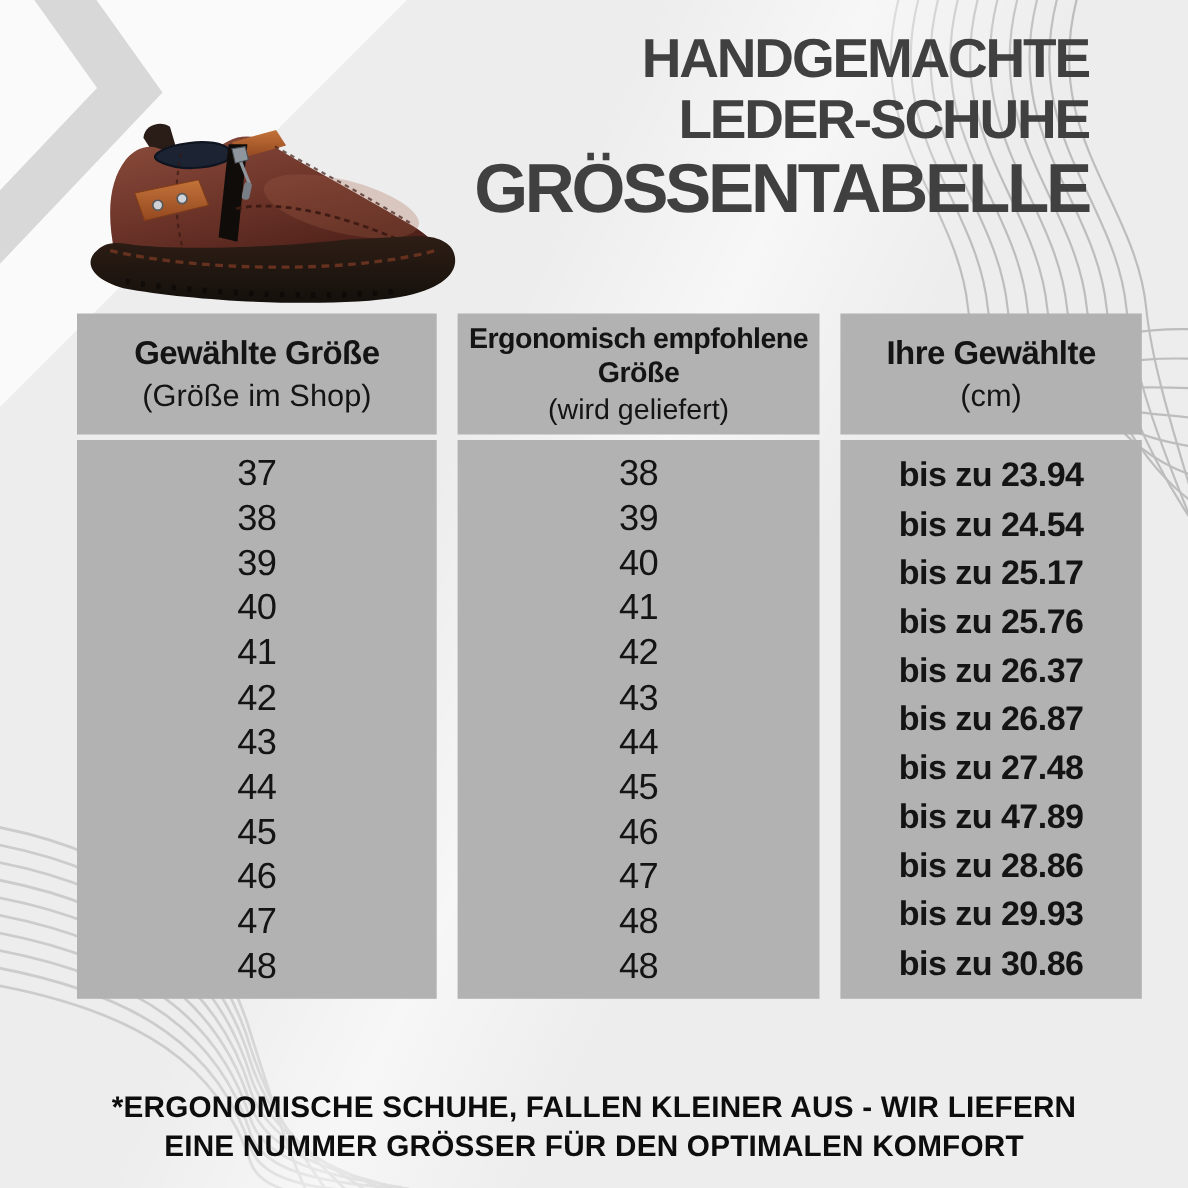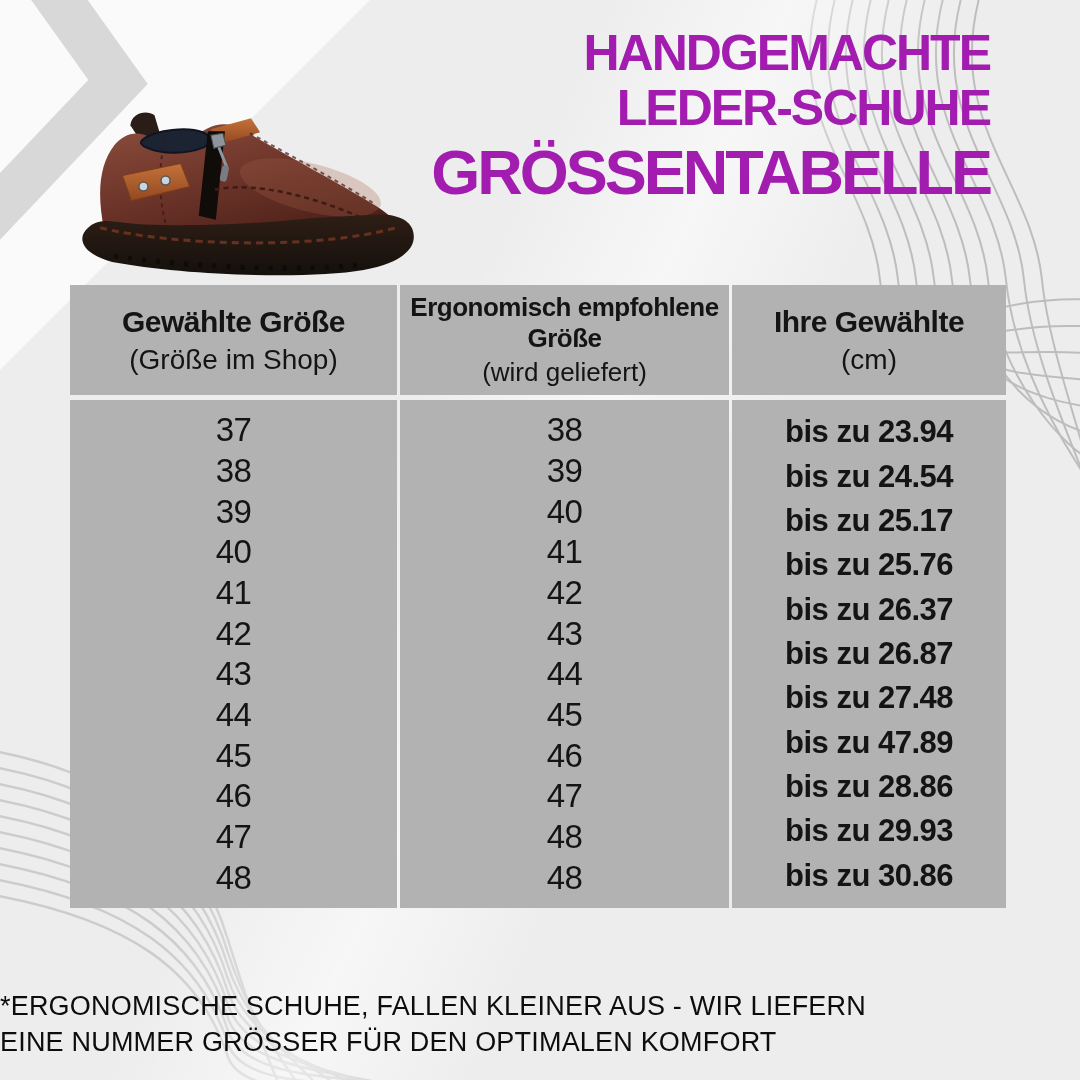--- a/index.html
+++ b/index.html
@@ -22,32 +22,32 @@
     background:linear-gradient(115deg, rgba(255,255,255,0) 38%, rgba(255,255,255,.55) 50%, rgba(255,255,255,0) 62%);
     pointer-events:none;
   }
 
   
   .shoe { position:absolute; left:64px; top:68px; width:362px; height:218px; }
 
   
   .headline {
     position:absolute; top:26px; right:90px;
-    text-align:right; font-weight:700; color:#a21caf;
+    text-align:right; font-weight:700; color:#404040;
     letter-spacing:-2px; line-height:55px; font-size:50px;
   }
   .headline .line { display:block; }
   .headline .emphasis {
     display:block; font-size:63px; line-height:70px; letter-spacing:-3px; margin-top:1px;
   }
 
   
   .size-table { position:absolute; left:70px; top:285px; width:940px; }
   .thead, .tbody {
-    display:grid; grid-template-columns:327px 329px 274px; gap:3px;
+    display:grid; grid-template-columns:327px 329px 274px; gap:19px;
   }
   .thead { height:110px; margin-bottom:5px; }
   .hcell {
     background:#B2B2B2; display:flex; flex-direction:column;
     align-items:center; justify-content:center; text-align:center;
     padding:4px 10px; line-height:1.18;
   }
   .hcell .t  { font-weight:700; font-size:30px; letter-spacing:-0.5px; }
   .hcell .s  { font-weight:400; font-size:28px; margin-top:3px;text-align:center; }
   .hcell.c2 .t { font-size:26px; }
@@ -57,21 +57,21 @@
     background:#B2B2B2; display:flex; flex-direction:column;
     justify-content:space-around; align-items:center;
     padding:10px 0; text-align:center;
   }
   .bcell .val { font-size:33px; font-weight:500; letter-spacing:-0.5px; }
   .bcell.c3 .val { font-size:31px; font-weight:600; }
 
   
   .footnote {
     position:absolute; top:988px; left:0; width:1080px;
-    text-align:left; font-weight:400; font-size:27px;
+    text-align:center; font-weight:700; font-size:27px;
     line-height:36px; letter-spacing:0.2px; color:#0d0d0d;
   }
 </style>
 </head>
 <body>
 
 <div class="canvas">
 
   <svg class="bg-corner-tl" viewBox="0 0 400 400">
     <polygon points="0,0 370,0 0,370" fill="#FAFAFA"></polygon>

